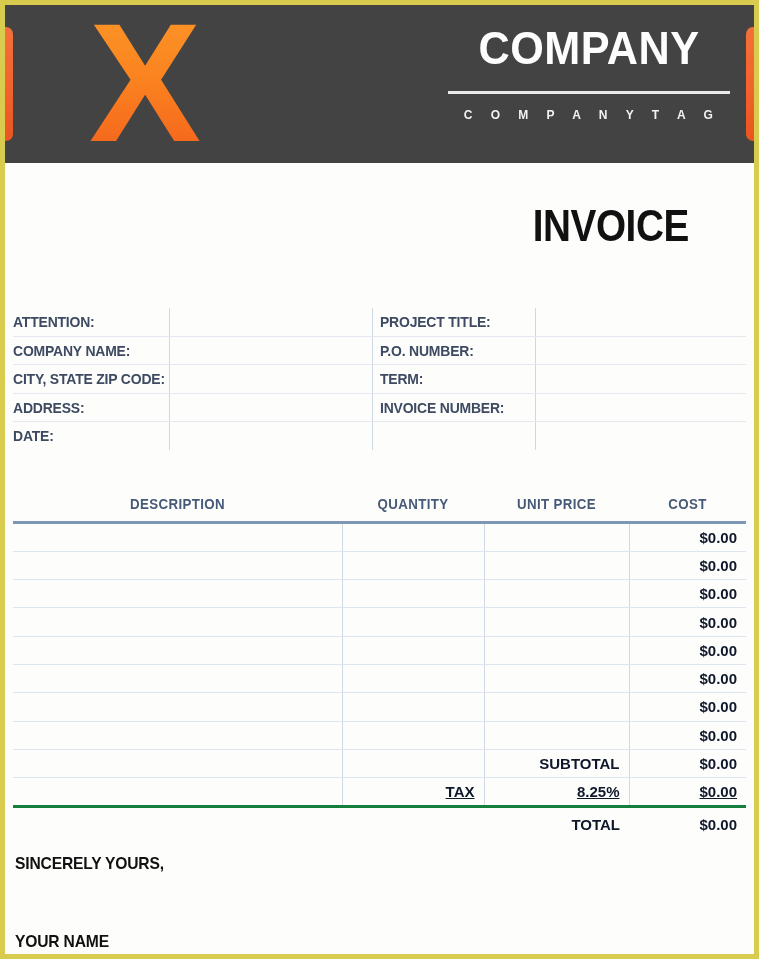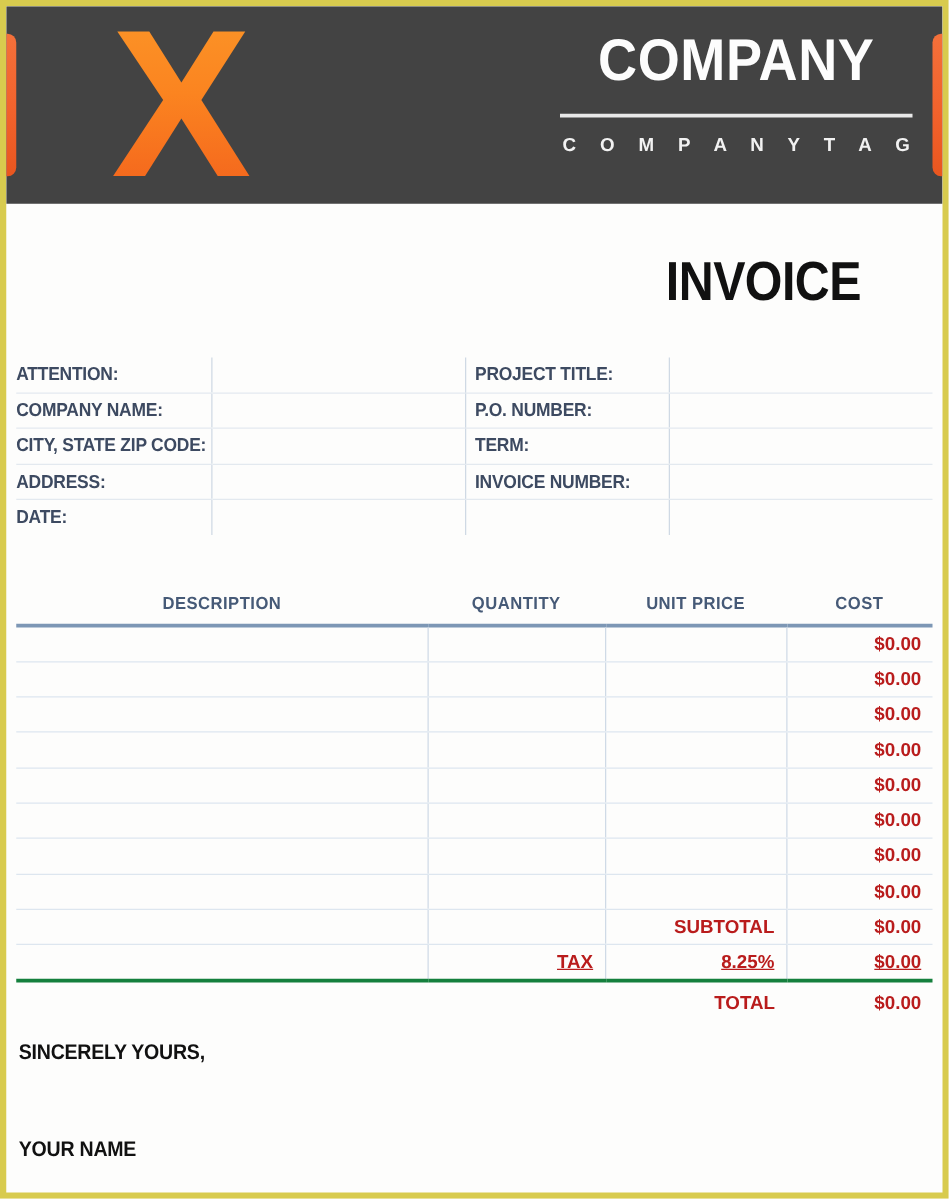--- a/index.html
+++ b/index.html
@@ -82,21 +82,21 @@
   }
   .brand-rule {
     height: 3px;
     background: #e9e9e9;
     margin: 16px 4px 14px 4px;
   }
   .brand-tag {
     color: #f2f2f2;
     font-family: "Liberation Sans Narrow", "Liberation Sans", sans-serif;
     font-weight: bold;
-    font-size: 15px;
+    font-size: 12px;
     letter-spacing: 7.5px;
     white-space: nowrap;
     padding-left: 6px;
   }
 
   
   .body-area {
     padding: 0 8px;
   }
 
@@ -108,21 +108,21 @@
     font-size: 44px;
     line-height: 44px;
     letter-spacing: -0.5px;
     color: #111111;
     transform: scaleX(0.88);
     transform-origin: right center;
   }
 
   
   .info {
-    margin-top: 38px;
+    margin-top: 60px;
     border-collapse: collapse;
     width: 100%;
     table-layout: fixed;
   }
   .info td {
     height: 27.5px;
     border-bottom: 1px solid #e3e9ef;
     padding: 0 2px 0 0;
     vertical-align: middle;
   }
@@ -161,21 +161,21 @@
     padding-bottom: 9px;
     border-bottom: 3px solid #7d97b5;
     transform: scaleX(0.95);
   }
   .items td {
     height: 27.3px;
     border-bottom: 1px solid #dde6ef;
     font-family: "Liberation Sans Narrow", "Liberation Sans", sans-serif;
     font-weight: bold;
     font-size: 15px;
-    color: #b91c1c;
+    color: #0f172a;
     padding: 0 9px;
     vertical-align: middle;
     text-align: right;
   }
   .w-desc  { width: 327px; }
   .w-qty   { width: 140px; }
   .w-unit  { width: 143px; }
   .col-sep { border-left: 1px solid #cfdae6; }
   .num     { text-align: right; }
 

